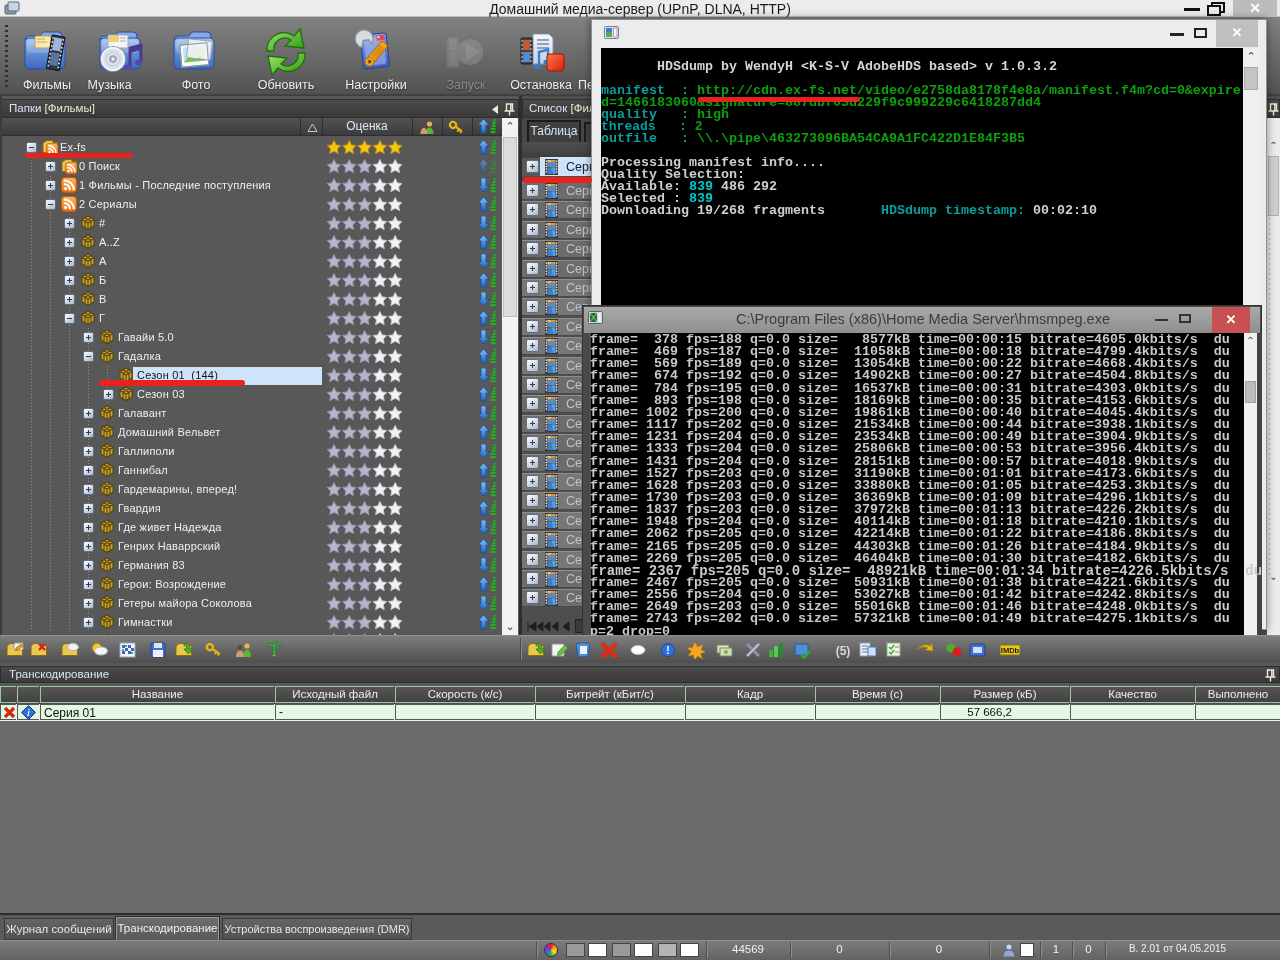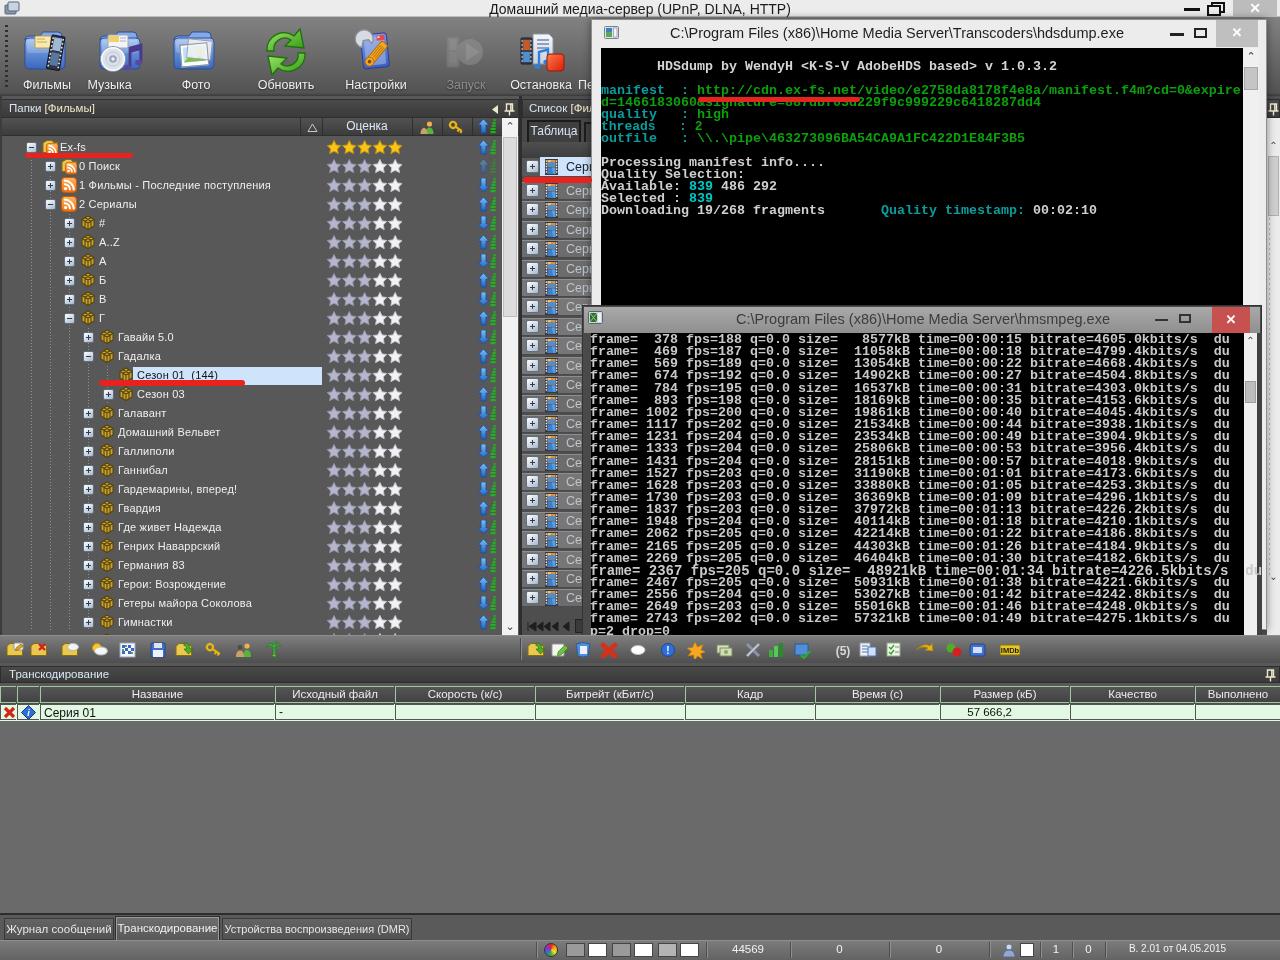--- a/index.html
+++ b/index.html
@@ -930,41 +930,40 @@
  <div class="abs" style="left:0;top:452px;width:13px;height:15px;color:#444;font-size:10px;text-align:center;line-height:14px">⌄</div>
 </div>
 
 <div class="abs" style="left:591px;top:19px;width:676px;height:611px;background:#ececec;border:1px solid #8f8f8f;box-shadow:0 0 8px rgba(0,0,0,.45);z-index:10">
  <svg class="abs" style="left:12px;top:6px" width="15" height="15">
       <rect x="0.5" y="0.5" width="14" height="12" rx="1" fill="#dfe4ea" stroke="#7a828e"></rect>
       <rect x="2" y="2" width="6" height="9" fill="#3f7fc0"></rect>
       <rect x="2" y="6" width="6" height="5" fill="#57a857"></rect>
       <rect x="9.5" y="2" width="3.5" height="9" fill="#f2f4f6" stroke="#aab"></rect>
     </svg>
- <div class="abs" style="left:30px;top:5px;width:550px;text-align:center;font-size:14.5px;color:#1f1f1f;white-space:nowrap">C:\Program Files (x86)\Home Media Server\Transcoders\hdsdump.exe</div>
  <div class="abs" style="left:578px;top:13px;width:14px;height:3px;background:#222"></div>
  <div class="abs" style="left:602px;top:8px;width:13px;height:10px;border:2px solid #222"></div>
  <div class="abs" style="left:624px;top:0;width:42px;height:27px;background:#bfbfbf;color:#fff;font-size:13px;font-weight:bold;text-align:center;line-height:26px">✕</div>
  <div class="abs" style="left:9px;top:28px;width:642px;height:573px;background:#000"></div>
  <div class="abs" style="left:651px;top:28px;width:16px;height:573px;background:#f0f0f0">
    <div class="abs" style="left:0;top:1px;width:16px;height:16px;color:#3a3a3a;font-size:11px;text-align:center;line-height:15px">⌃</div>
    <div class="abs" style="left:1px;top:19px;width:14px;height:23px;background:#c5c5c5;border:1px solid #a8a8a8"></div>
  </div>
 </div>
 <div class="abs mono" style="left:601px;top:61px;font-size:13.34px;line-height:12px;z-index:11"><span style="color:#d4d4d4">       HDSdump by WendyH &lt;K-S-V AdobeHDS based&gt; v 1.0.3.2</span></div>
 <div class="abs mono" style="left:601px;top:85px;font-size:13.34px;line-height:12px;z-index:11"><span style="color:#0b9d9d">manifest  : </span><span style="color:#0ca00c">http://cdn.ex-fs.net/video/e2758da8178f4e8a/manifest.f4m?cd=0&amp;expire</span></div>
 <div class="abs mono" style="left:601px;top:97px;font-size:13.34px;line-height:12px;z-index:11"><span style="color:#0ca00c">d=1466183060&amp;signature=887dbf03d229f9c999229c6418287dd4</span></div>
 <div class="abs mono" style="left:601px;top:109px;font-size:13.34px;line-height:12px;z-index:11"><span style="color:#0b9d9d">quality   : </span><span style="color:#0ca00c">high</span></div>
 <div class="abs mono" style="left:601px;top:121px;font-size:13px;line-height:12px;z-index:11"><span style="color:#0b9d9d">threads   : </span><span style="color:#0ca00c">2</span></div>
 <div class="abs mono" style="left:601px;top:133px;font-size:13.34px;line-height:12px;z-index:11"><span style="color:#0b9d9d">outfile   : </span><span style="color:#0ca00c">\\.\pipe\463273096BA54CA9A1FC422D1E84F3B5</span></div>
 <div class="abs mono" style="left:601px;top:157px;font-size:13.34px;line-height:12px;z-index:11"><span style="color:#cfcfcf">Processing manifest info....</span></div>
 <div class="abs mono" style="left:601px;top:169px;font-size:13.34px;line-height:12px;z-index:11"><span style="color:#cfcfcf">Quality Selection:</span></div>
 <div class="abs mono" style="left:601px;top:181px;font-size:13.34px;line-height:12px;z-index:11"><span style="color:#cfcfcf">Available: </span><span style="color:#00c8c8">839</span><span style="color:#cfcfcf"> 486 292</span></div>
 <div class="abs mono" style="left:601px;top:193px;font-size:13.34px;line-height:12px;z-index:11"><span style="color:#cfcfcf">Selected : </span><span style="color:#00c8c8">839</span></div>
-<div class="abs mono" style="left:601px;top:205px;font-size:13.34px;line-height:12px;z-index:11"><span style="color:#cfcfcf">Downloading 19/268 fragments</span><span style="color:#cfcfcf">       </span><span style="color:#0b9d9d">Quality timestamp: </span><span style="color:#cfcfcf">00:02:10</span></div>
+<div class="abs mono" style="left:601px;top:205px;font-size:13.34px;line-height:12px;z-index:11"><span style="color:#cfcfcf">Downloading 19/268 fragments</span><span style="color:#cfcfcf">       </span><span style="color:#0b9d9d">HDSdump timestamp: </span><span style="color:#cfcfcf">00:02:10</span></div>
 
 <div class="abs" style="left:582px;top:305px;width:680px;height:339px;background:#4a4a4a;border:1px solid #333;z-index:20">
  <div class="abs" style="left:1px;top:1px;width:676px;height:26px;background:linear-gradient(#a9a9a9,#8f8f8f)"></div>
  <svg class="abs" style="left:5px;top:5px" width="15" height="15">
       <rect x="0.5" y="0.5" width="14" height="12" rx="1" fill="#cfd4da" stroke="#5a626e"></rect>
       <rect x="2" y="2" width="7" height="9" fill="#2c6e2c"></rect>
       <path d="M2,2 l7,9 M9,2 l-7,9" stroke="#8fd08f" stroke-width="1"></path>
       <rect x="10" y="2" width="3" height="9" fill="#eef1f4"></rect>
     </svg>
  <div class="abs" style="left:60px;top:5px;width:560px;text-align:center;font-size:14.5px;color:#3c3c3c;white-space:nowrap">C:\Program Files (x86)\Home Media Server\hmsmpeg.exe</div>

